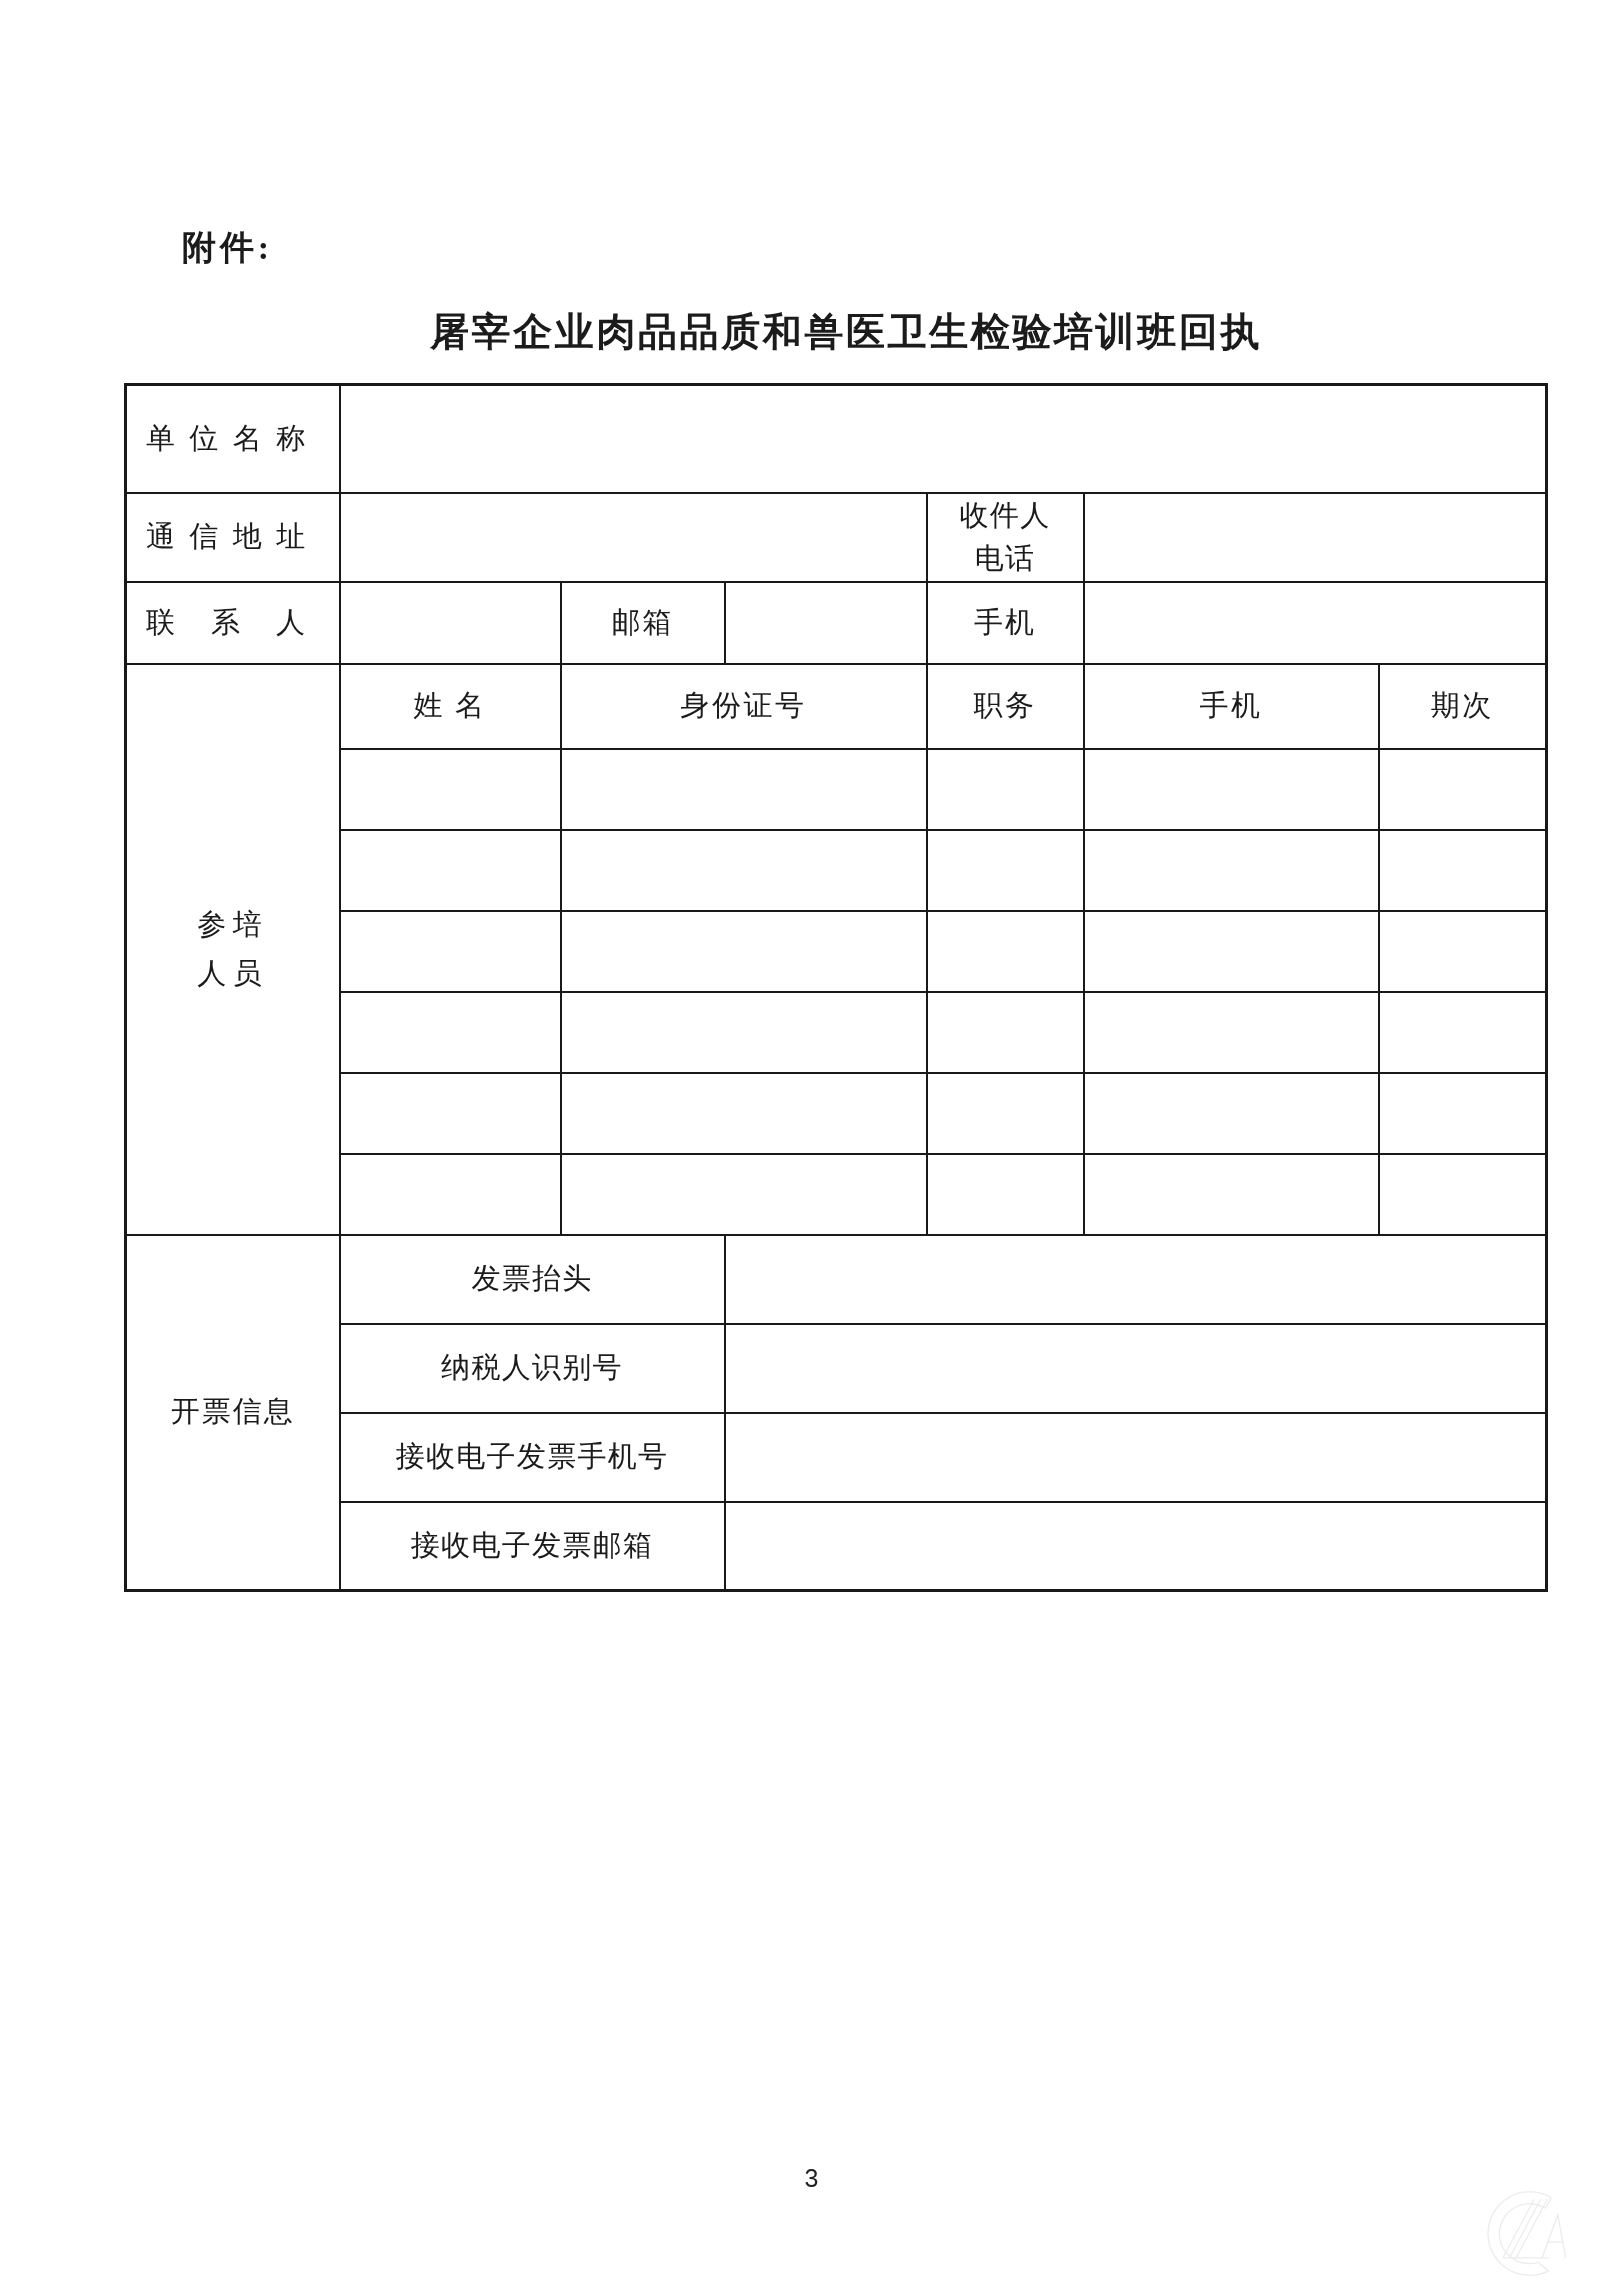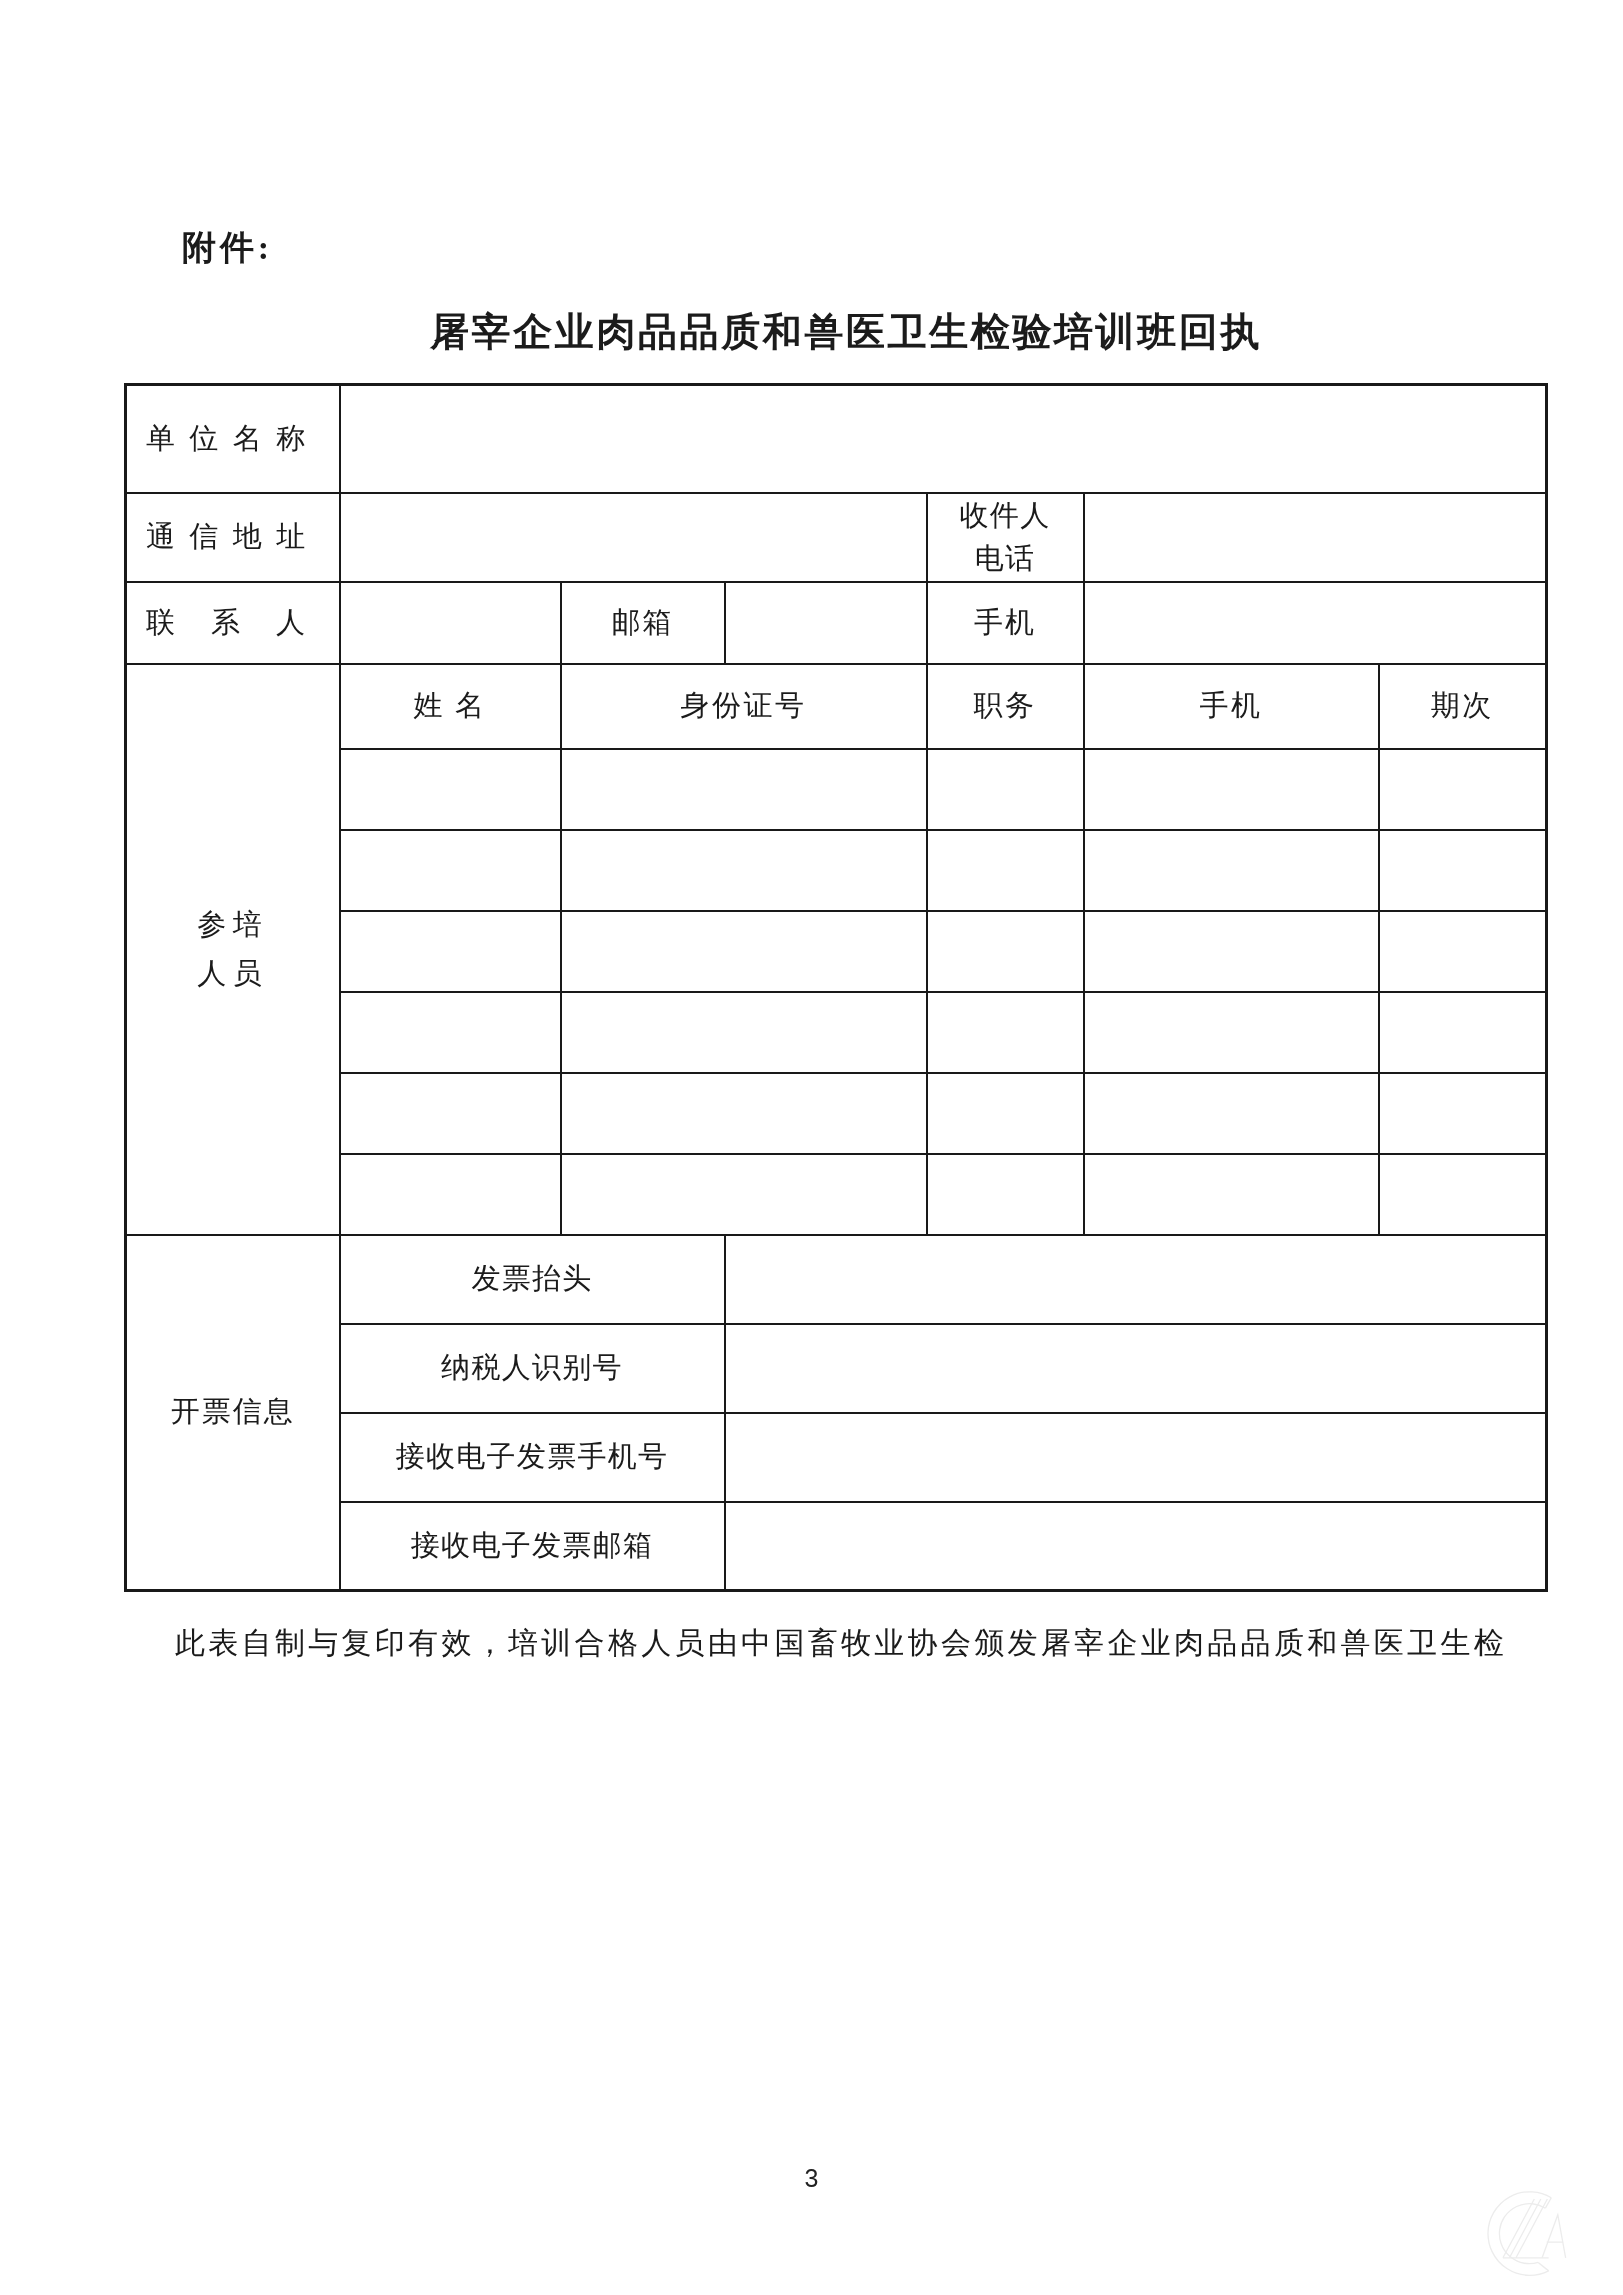--- a/index.html
+++ b/index.html
@@ -181,21 +181,20 @@
       <td colspan="4"></td>
     </tr>
     <tr class="r-inv">
       <td class="inv-lbl" colspan="2">接收电子发票邮箱</td>
       <td colspan="4"></td>
     </tr>
   </tbody>
 </table>
 
 <div class="footer-note">
-  <div class="note-line">此表自制与复印有效，培训合格人员由中国畜牧业协会颁发屠宰企业肉品品质和兽医卫生检</div>
 </div>
 
 <div class="page-number">3</div>
 
 <div class="watermark">
   <svg viewBox="0 0 170 180" xmlns="http://www.w3.org/2000/svg">
 
     <path d="M126,36 A64,64 0 1 0 122,148"></path>
     <path d="M117,52 A46,46 0 1 0 106,135"></path>
     <path d="M126,36 L117,52 M122,148 L106,135"></path>

